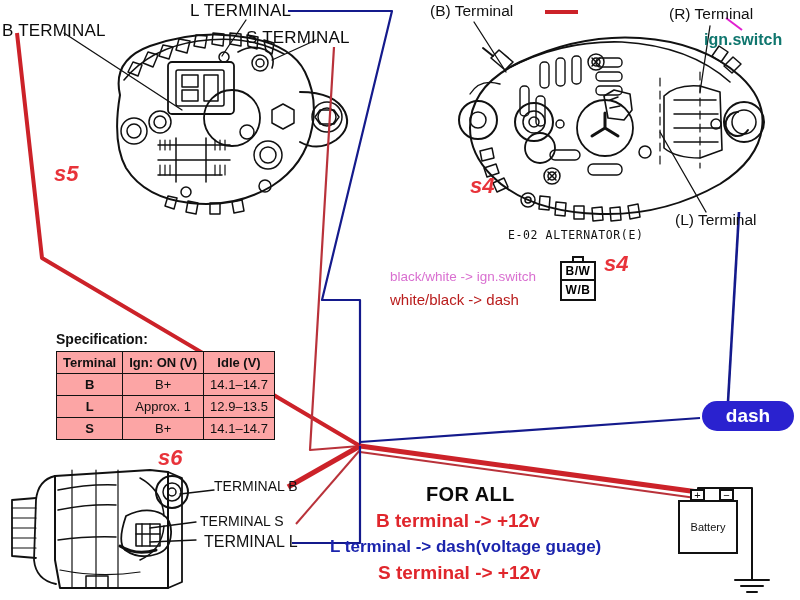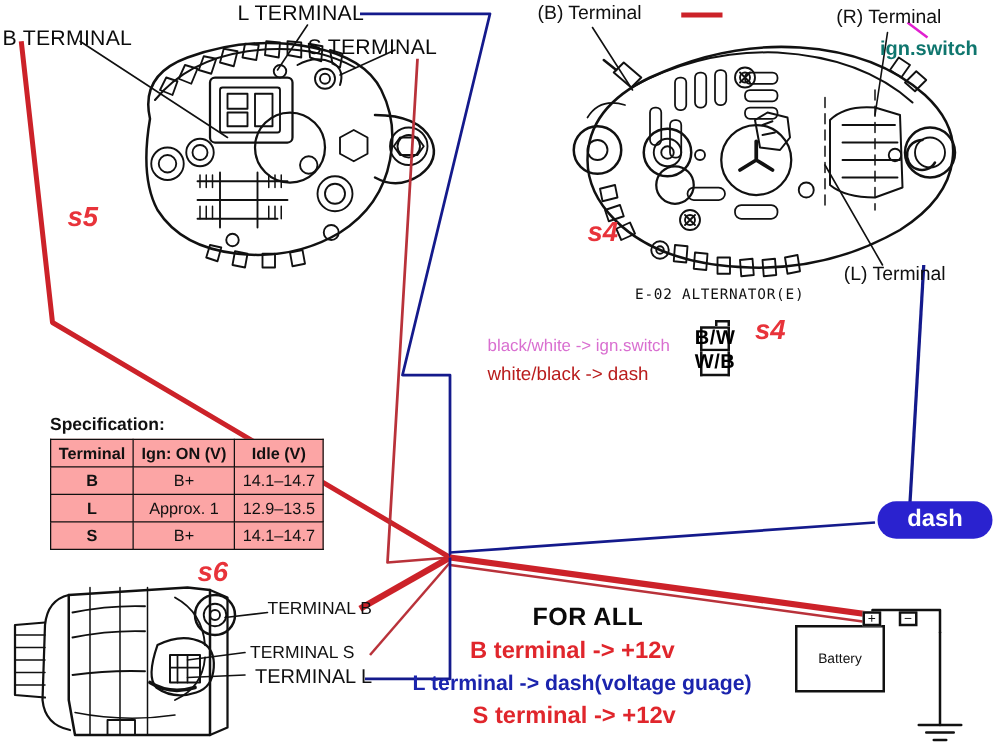--- a/index.html
+++ b/index.html
@@ -16,51 +16,51 @@
 
   .t-blk{color:#0b0b0b;font-size:17px;letter-spacing:.2px;}
   .t-blk2{color:#111;font-size:15.5px;}
   .t-mag{color:#0f766e;font-weight:bold;font-size:16px;text-align:right;}
   .t-pink{color:#d96fd0;font-size:13.5px;}
   .t-slate{color:#b91c1c;font-size:15px;}
   .t-mono{font-family:"DejaVu Sans Mono", monospace;font-size:11.5px;letter-spacing:.6px;color:#111;}
   .sid{color:#e8333a;font-weight:bold;font-size:22px;font-style:italic;}
 
   
-  #spec{position:absolute;left:8px;top:331px;padding-left:32px;}
+  #spec{position:absolute;left:24px;top:331px;padding-left:32px;}
   #spec .cap{font-weight:bold;font-size:14px;color:#111;margin-bottom:4px;}
   #spec table{border-collapse:collapse;background:#fca5a5;}
   #spec th,#spec td{
     border:1.6px solid #111;font-size:13px;color:#111;
     text-align:center;padding:3px 6px;font-weight:normal;
   }
   #spec th{font-weight:bold;}
   #spec td.term{font-weight:bold;}
 
   
   #dash{
     position:absolute;left:702px;top:401px;width:92px;height:30px;
     background:#2a22cf;border-radius:15px;
     color:#fff;font-size:19px;font-weight:bold;
     display:flex;align-items:center;justify-content:center;
   }
 
   
   #conn{position:absolute;left:560px;top:261px;width:36px;height:44px;}
   #conn .cell{
-    width:24px;height:20px;border:2px solid #111;background:#fff;
-    font-size:16px;font-weight:bold;display:flex;align-items:center;
+    width:36px;height:20px;border:2px solid #111;background:#fff;
+    font-size:12px;font-weight:bold;display:flex;align-items:center;
     justify-content:center;letter-spacing:.5px;box-sizing:border-box;
   }
   #conn .cell+.cell{border-top:0;}
   #conn .tab{position:absolute;left:12px;top:-5px;width:12px;height:5px;
     border:2px solid #111;border-bottom:0;background:#fff;box-sizing:border-box;}
 
   
-  #batt{position:absolute;left:636px;top:500px;width:72px;height:54px;
+  #batt{position:absolute;left:678px;top:500px;width:60px;height:54px;
     border:2px solid #111;background:#fff;box-sizing:border-box;
     display:flex;align-items:center;justify-content:center;}
   #batt span{font-size:11px;color:#111;}
   .post{position:absolute;width:15px;height:12px;border:2px solid #111;
     background:#fff;box-sizing:border-box;font-size:11px;line-height:9px;
     text-align:center;color:#111;}
 
   .forall{font-size:20px;font-weight:bold;color:#0a0a0a;letter-spacing:.4px;}
   .ln-red{color:#e0262c;font-weight:bold;font-size:19px;}
   .ln-blue{color:#1b24ad;font-weight:bold;font-size:17px;}

